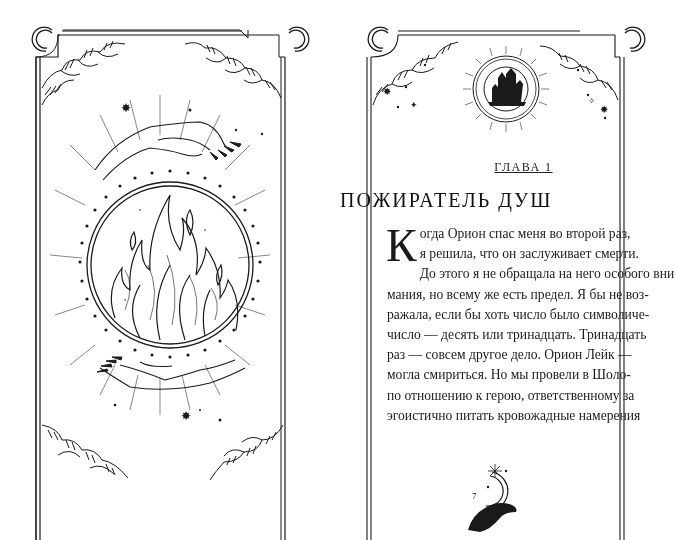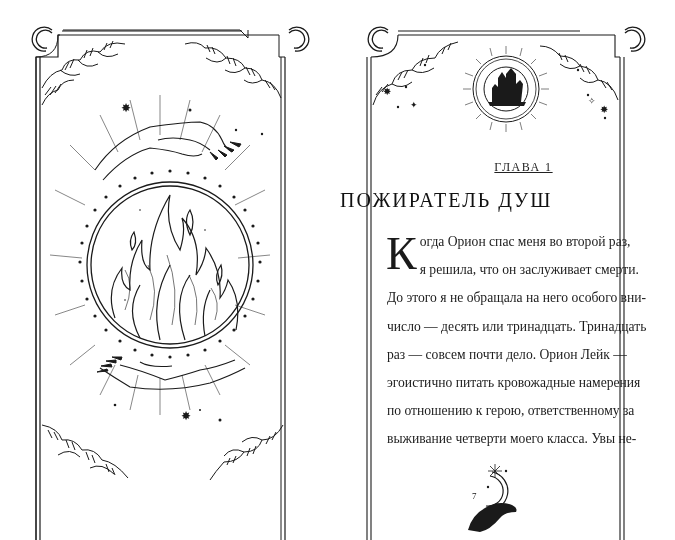--- a/index.html
+++ b/index.html
@@ -6,21 +6,21 @@
   body { width:675px; height:540px; position:relative; overflow:hidden; font-family:"Liberation Serif", serif; color:#1a1a1a; }
   .page { position:absolute; top:0; height:540px; }
   .page-left { left:0; width:340px; }
   .page-right { left:340px; width:335px; }
   svg.art { position:absolute; left:0; top:0; }
   .chapter-num { position:absolute; left:16px; width:335px; top:160px; text-align:center; font-size:12px; letter-spacing:1.5px; color:#222;text-decoration:underline; }
   .chapter-title { position:absolute; left:0; width:335px; top:189px; font-size:20px; letter-spacing:2px; color:#111; }
   .body-text { position:absolute; left:47px; top:224px; width:234px; font-size:13.6px; line-height:20.2px; text-align:justify; color:#1c1c1c; }
   .body-text p { margin:0; }
   .dropcap { float:left; font-size:46px; line-height:38px; margin:3px 3px 0 -1px; color:#1a1a1a; }
-  .line { display:block; text-align:justify; text-align-last:justify; white-space:nowrap;margin-top:8px; }
+  .line { display:block; text-align:justify; text-align-last:justify; white-space:nowrap; }
   .line.last { text-align-last:left; }
   .page-number { position:absolute; left:132px; top:491px; font-size:9px; color:#111; }
 </style>
 </head>
 <body>
 
 <div class="page page-left">
   <svg class="art" width="340" height="540" viewBox="0 0 340 540">
     <g stroke="#1a1a1a" fill="none">
 
@@ -279,24 +279,26 @@
 
   <div class="chapter-num">ГЛАВА 1</div>
   <div class="chapter-title">ПОЖИРАТЕЛЬ ДУШ</div>
 
   <div class="body-text">
     <p>
       <span class="dropcap">К</span>
       <span class="line">огда Орион спас меня во второй раз,</span>
       <span class="line">я решила, что он заслуживает смерти.</span>
       <span class="line">До этого я не обращала на него особого вни-</span>
+      <span class="line">мания, но всему же есть предел. Я бы не воз-</span>
+      <span class="line">ражала, если бы хоть число было символиче-</span>
       <span class="line">число — десять или тринадцать. Тринадцать</span>
-      <span class="line">раз — совсем почти дело. Орион Лейк —</span>
+      <span class="line">раз — совсем другое дело. Орион Лейк —</span>
+      <span class="line">могла смириться. Но мы провели в Шоло-</span>
     </p>
     <p>
+      <span class="line">по отношению к герою, ответственному за</span>
       <span class="line">эгоистично питать кровожадные намерения</span>
-      <span class="line">по отношению к герою, ответственному за</span>
-      <span class="line">выживание четверти моего класса. Увы не-</span>
     </p>
   </div>
 
   <div class="page-number">7</div>
 </div>
 
 </body></html>

